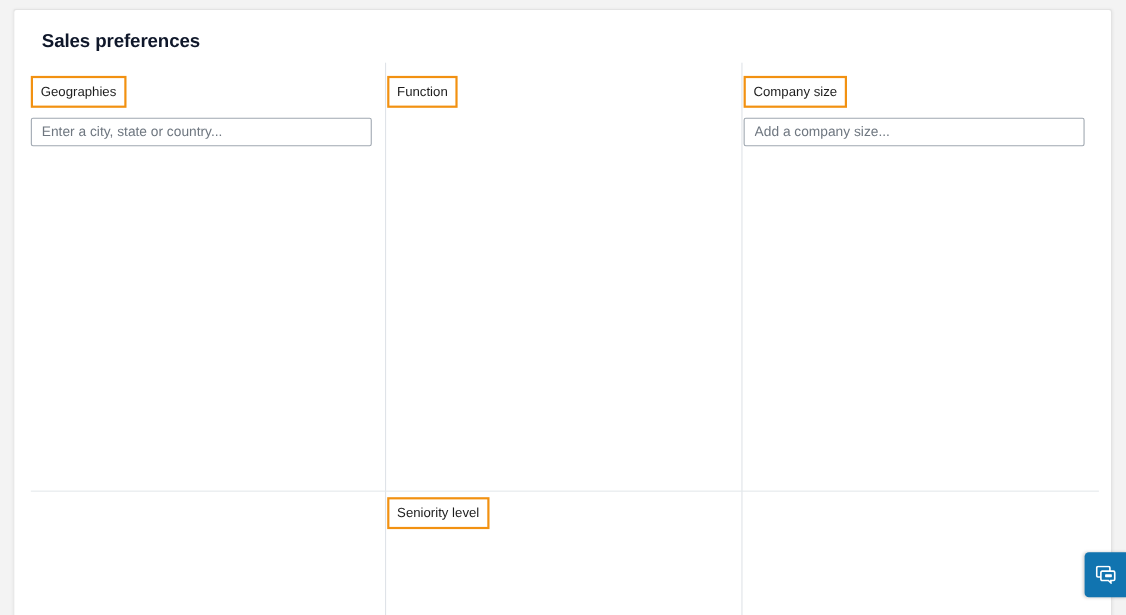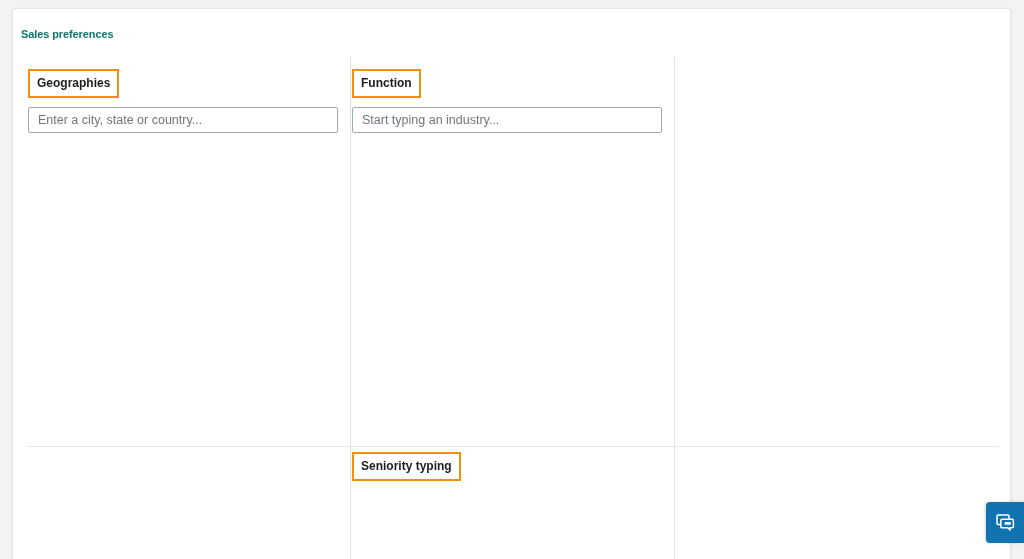--- a/index.html
+++ b/index.html
@@ -31,25 +31,25 @@
     background: #ffffff;
     border: 1px solid #e3e3e3;
     border-bottom: none;
     border-radius: 3px 3px 0 0;
     box-shadow: 0 1px 3px rgba(0,0,0,0.06);
     overflow: hidden;
   }
 
   .card-title {
     position: absolute;
-    left: 8px;
+    left: 25px;
     top: 19px;
-    font-size: 11px;
+    font-size: 17px;
     font-weight: bold;
-    color: #0f766e;
+    color: #0f172a;
     letter-spacing: -0.1px;
     white-space: nowrap;
   }
 
   
   .prefs-grid {
     position: absolute;
     left: 0;
     top: 48px;
     width: 999px;
@@ -82,21 +82,21 @@
   .cell-r1c1 { left: 15px;  top: 12px;  width: 318px; }
   .cell-r1c2 { left: 339px; top: 12px;  width: 318px; }
   .cell-r1c3 { left: 663px; top: 12px;  width: 318px; }
   
   .cell-r2c1 { left: 15px;  top: 395px; width: 318px; }
   .cell-r2c2 { left: 339px; top: 395px; width: 318px; }
 
   .field-label {
     display: inline-block;
     font-size: 12px;
-    font-weight: bold;
+    font-weight: normal;
     color: #1d1d1d;
     line-height: 14px;
     padding: 5px 7px 6px 7px;
     border: 2px solid #f29111;
     background: #ffffff;
     white-space: nowrap;
   }
 
   .field-input-wrap {
     margin-top: 9px;
@@ -155,29 +155,32 @@
 
       <div class="pref-cell cell-r1c1">
         <span class="field-label">Geographies</span>
         <div class="field-input-wrap">
           <input class="field-input" type="text" placeholder="Enter a city, state or country..." style="">
         </div>
       </div>
 
       <div class="pref-cell cell-r1c2">
         <span class="field-label">Function</span>
+      </div>
+
+      <div class="pref-cell cell-r1c3">
+        <span class="field-label">Company size</span>
         <div class="field-input-wrap">
-          <input class="field-input" type="text" placeholder="Start typing an industry..." style="">
+          <input class="field-input" type="text" placeholder="Add a company size..." style="">
         </div>
       </div>
 
 
-
       <div class="pref-cell cell-r2c2">
-        <span class="field-label">Seniority typing</span>
+        <span class="field-label">Seniority level</span>
       </div>
 
     </div>
   </div>
 
   <div class="fab">
     <span>
       <svg width="19" height="17" viewBox="0 0 19 17" aria-hidden="true">
         <rect x="1" y="1" width="12" height="9.5" rx="1.2" fill="none" stroke="#ffffff" stroke-width="1.5"></rect>
         <path d="M6 5.2 h10.2 a1.2 1.2 0 0 1 1.2 1.2 v6.1

